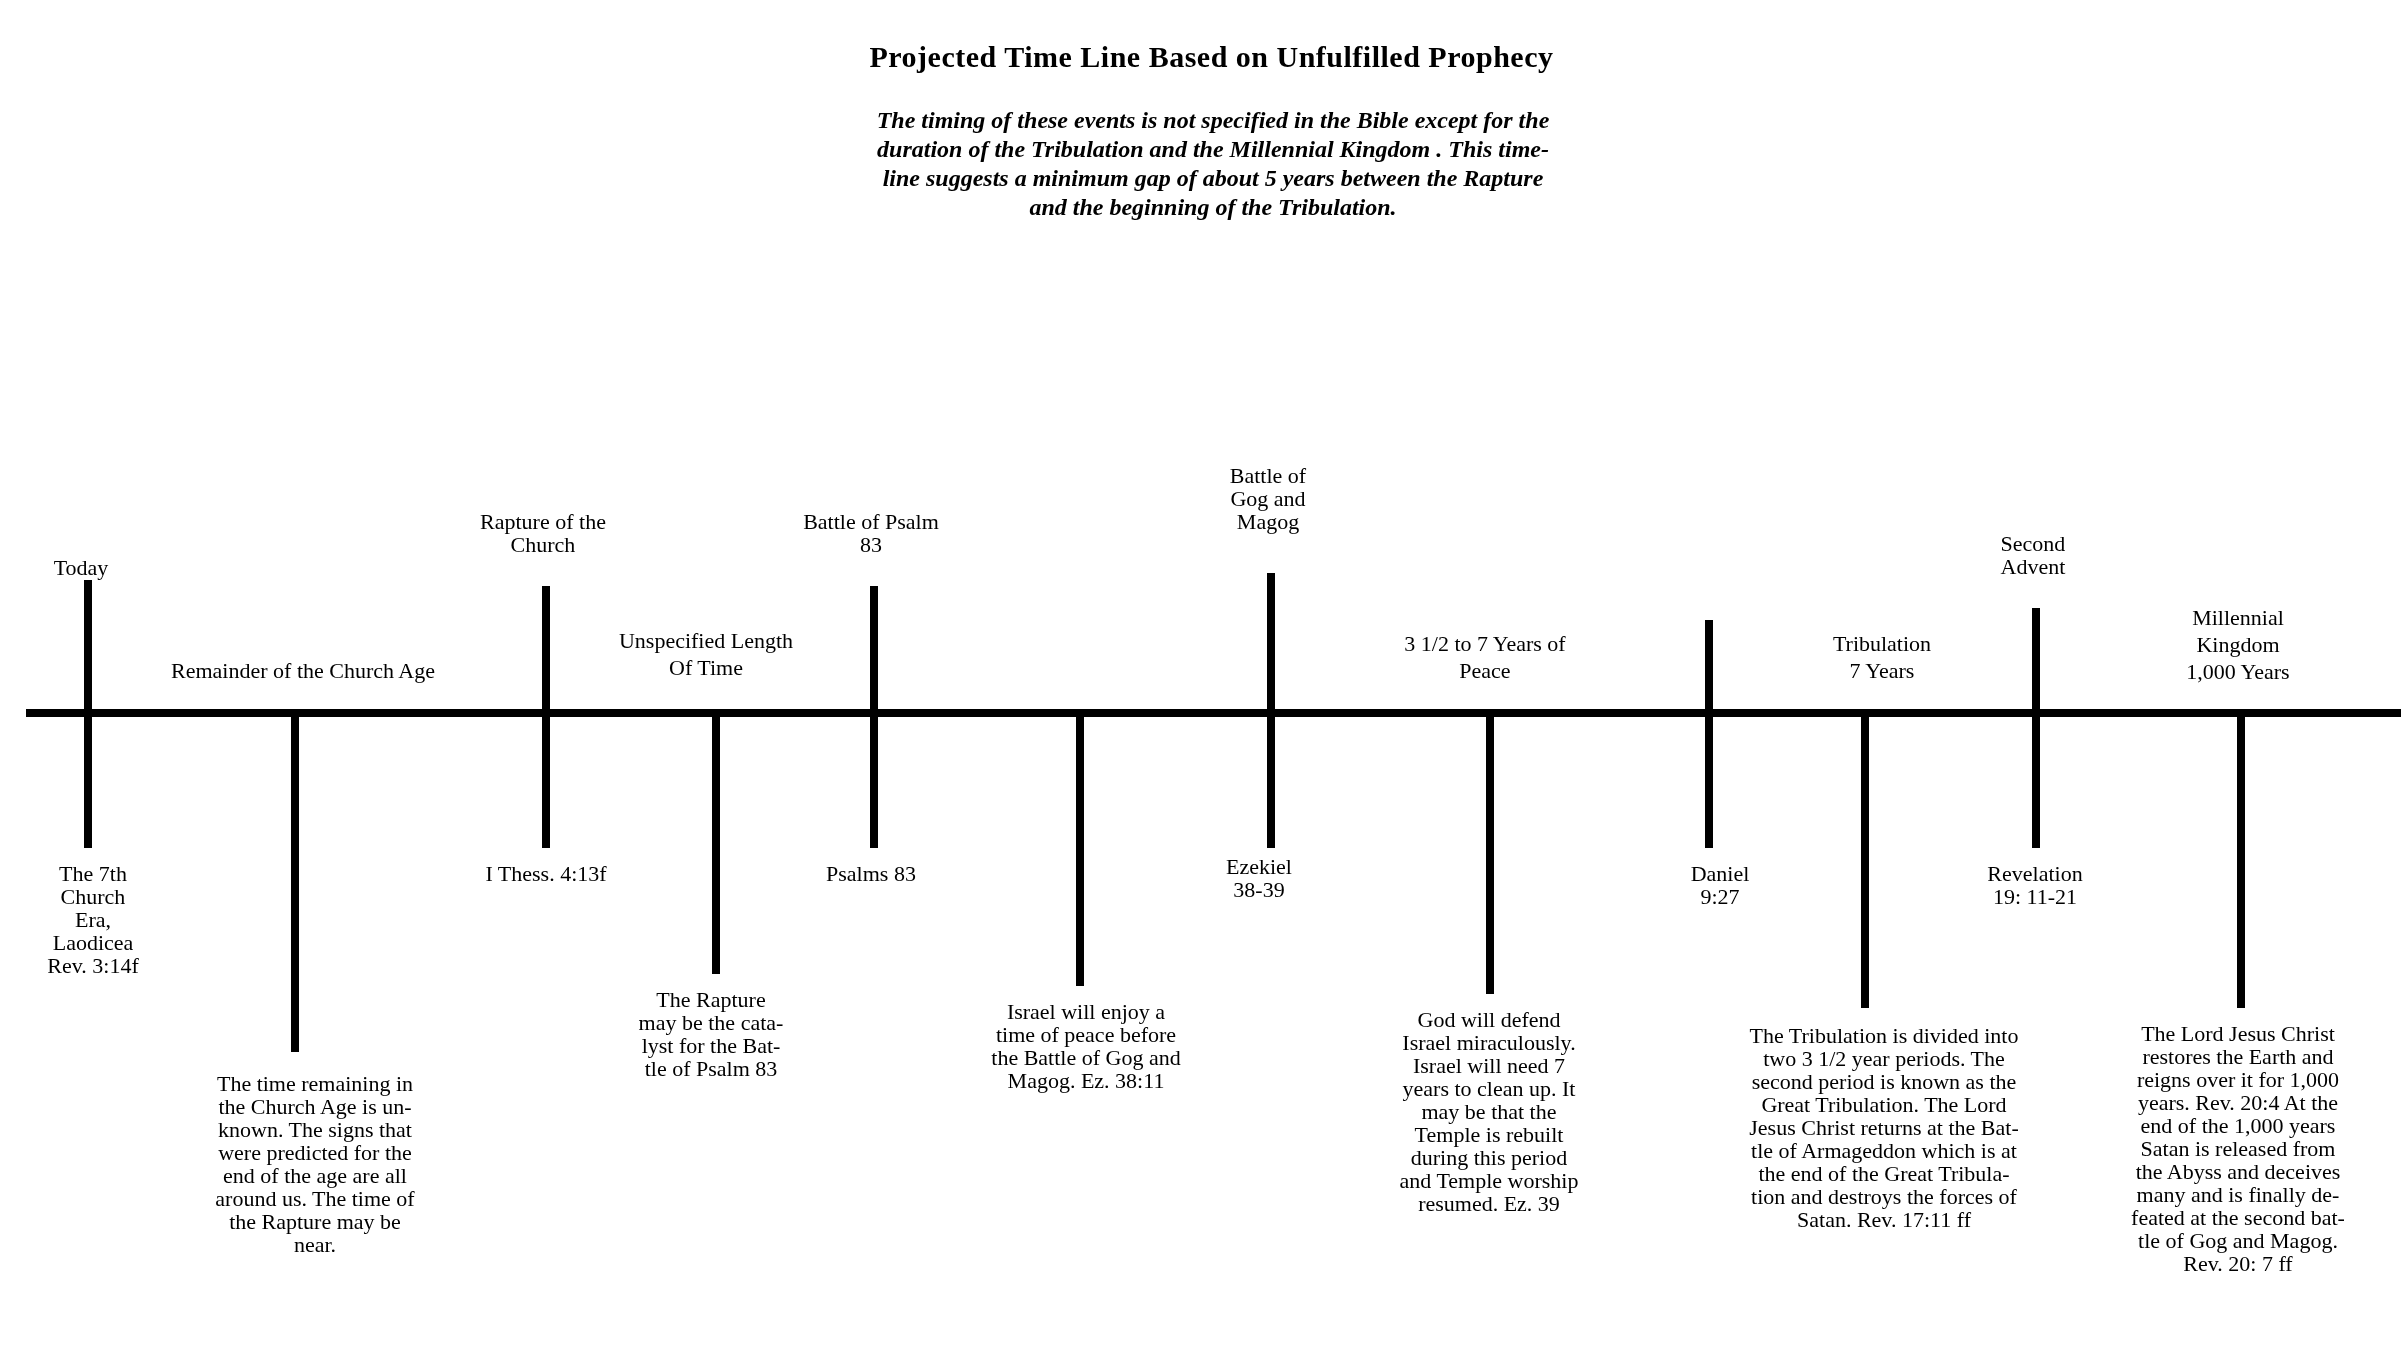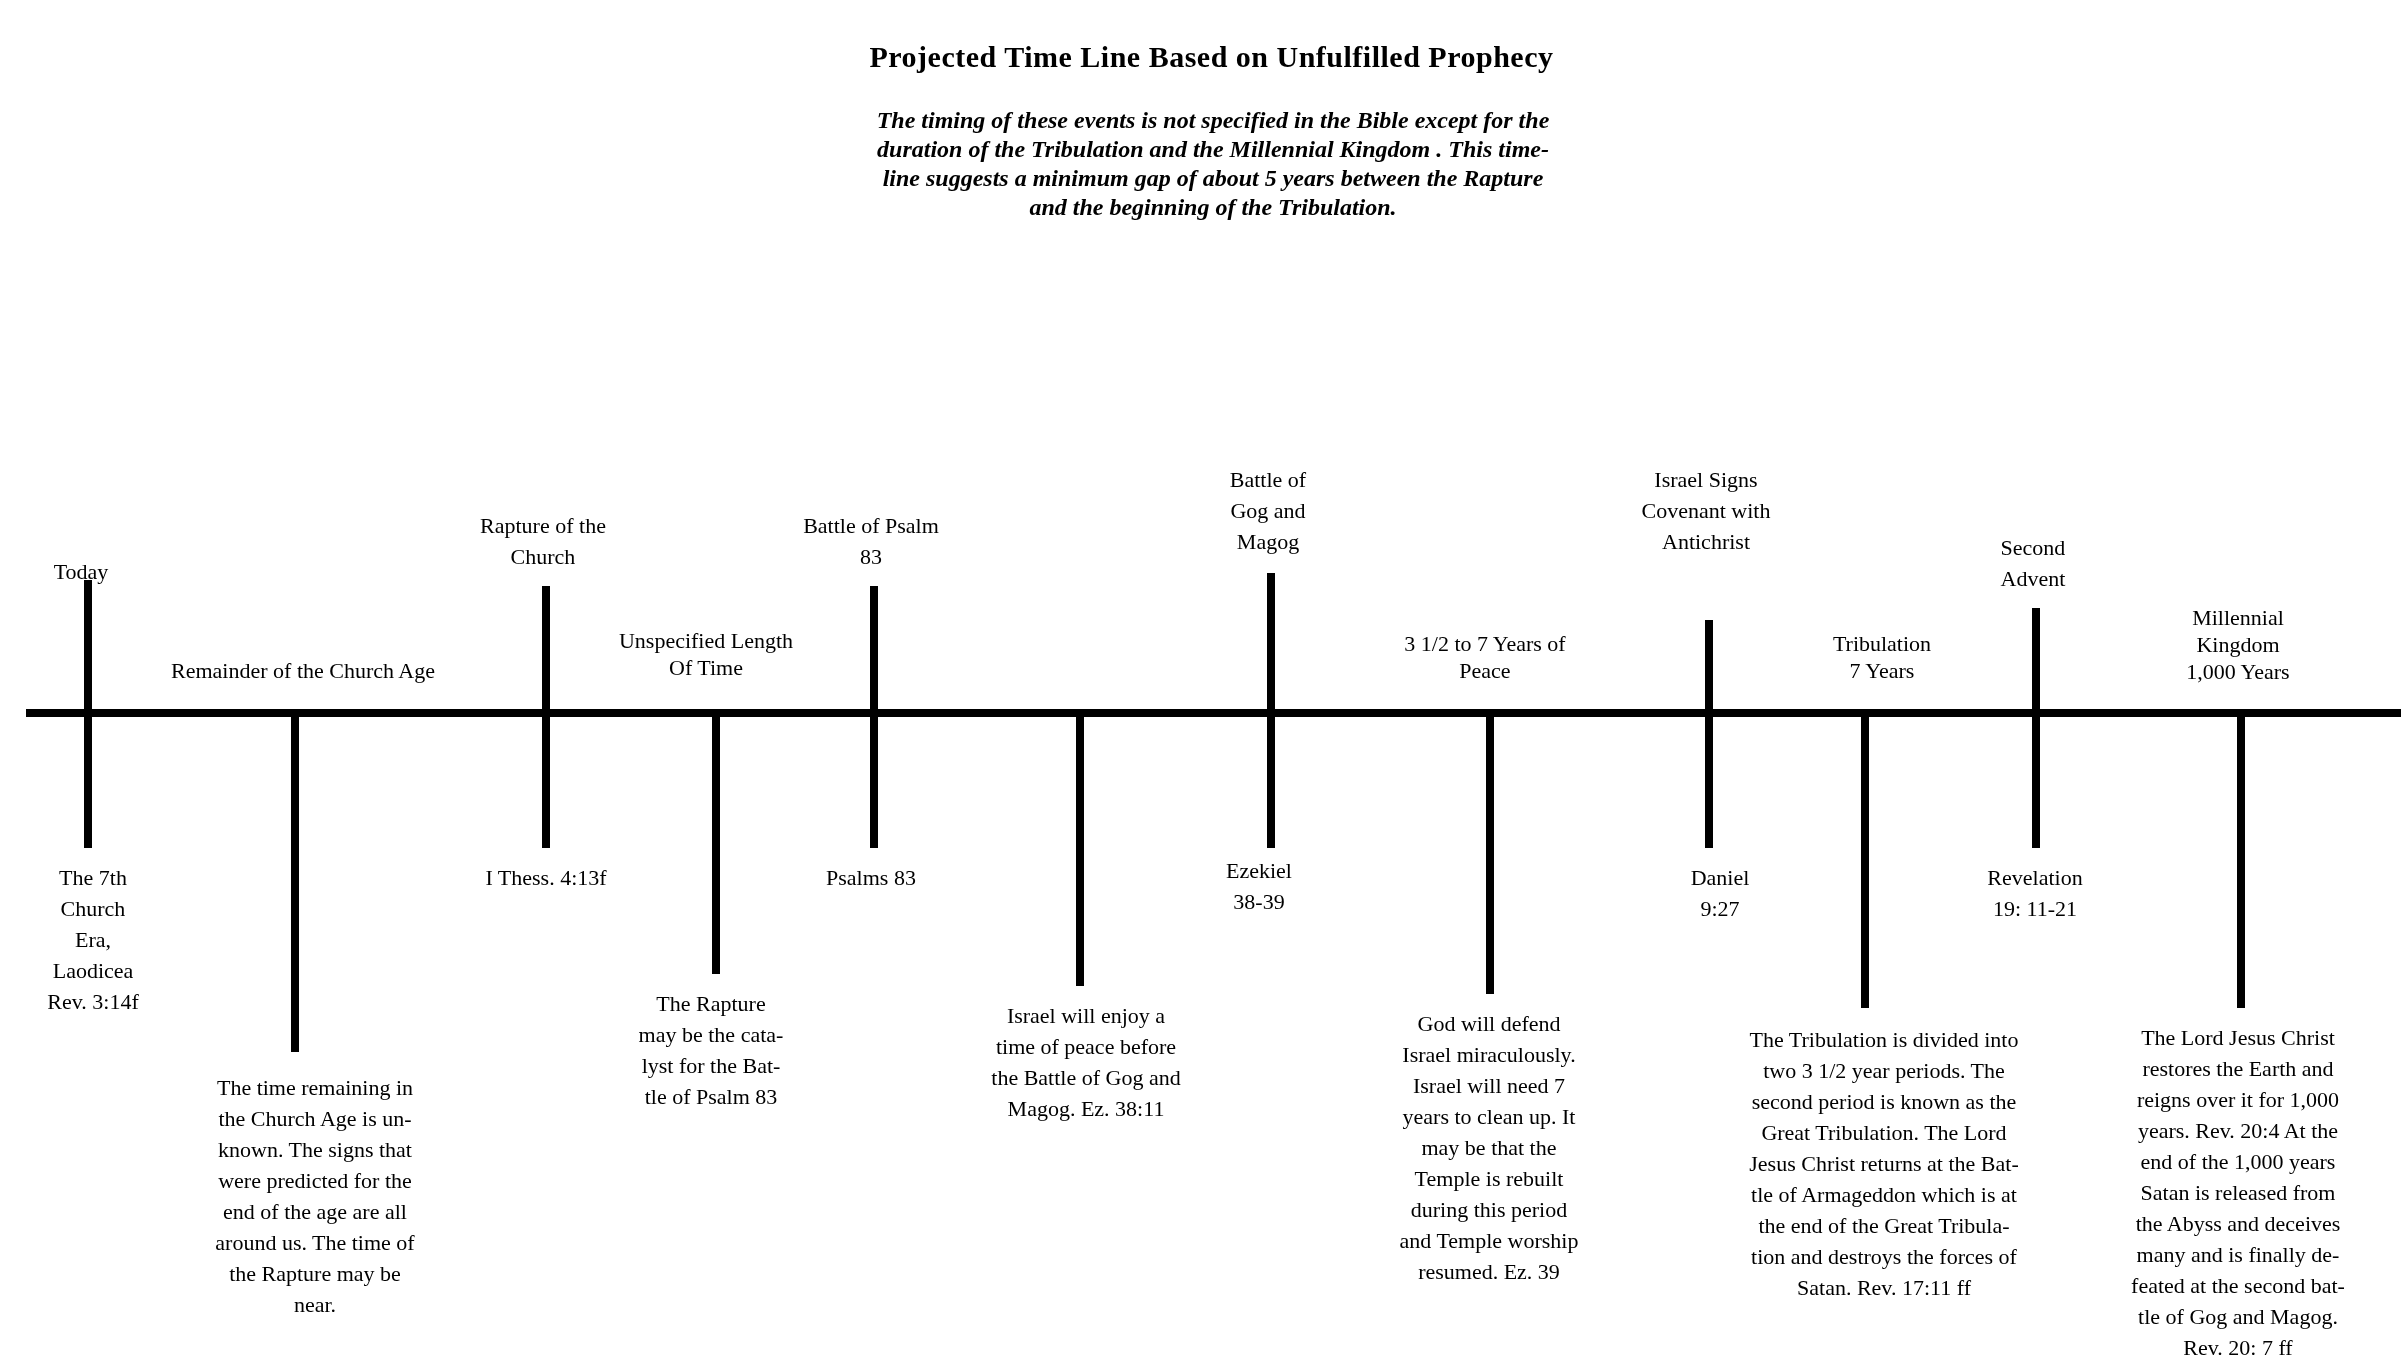--- a/index.html
+++ b/index.html
@@ -40,21 +40,21 @@
   .tick {
     position: absolute;
     width: 2px;
     background: var(--ink, #000);
   }
   .lbl {
     position: absolute;
     text-align: center;
     white-space: pre-line;
     font-size: 22px;
-    line-height: 31px;
+    line-height: 23px;
   }
   .period { line-height: 27px; }
 </style>
 </head>
 <body>
 
 <div class="canvas">
 
   <div class="title">Projected Time Line Based on  Unfulfilled Prophecy</div>
   <div class="subtitle">The timing of these events is not specified in the Bible except for the
@@ -72,23 +72,20 @@
   <div class="tick" style="left:2024px;top:600px;height:240px"></div>
 
   <div class="lbl" style="left:-7px;top:544px;width:160px">Today</div>
   <div class="lbl" style="left:425px;top:498px;width:220px">Rapture of the
 Church</div>
   <div class="lbl" style="left:743px;top:498px;width:240px">Battle of Psalm
 83</div>
   <div class="lbl" style="left:1160px;top:452px;width:200px">Battle of
 Gog and
 Magog</div>
-  <div class="lbl" style="left:1578px;top:452px;width:240px">Israel Signs
-Covenant with
-Antichrist</div>
   <div class="lbl" style="left:1925px;top:520px;width:200px">Second
 Advent</div>
 
   <div class="lbl" style="left:-15px;top:850px;width:200px">The 7th
 Church
 Era,
 Laodicea
 Rev. 3:14f</div>
   <div class="lbl" style="left:418px;top:850px;width:240px">I Thess. 4:13f</div>
   <div class="lbl" style="left:763px;top:850px;width:200px">Psalms 83</div>

